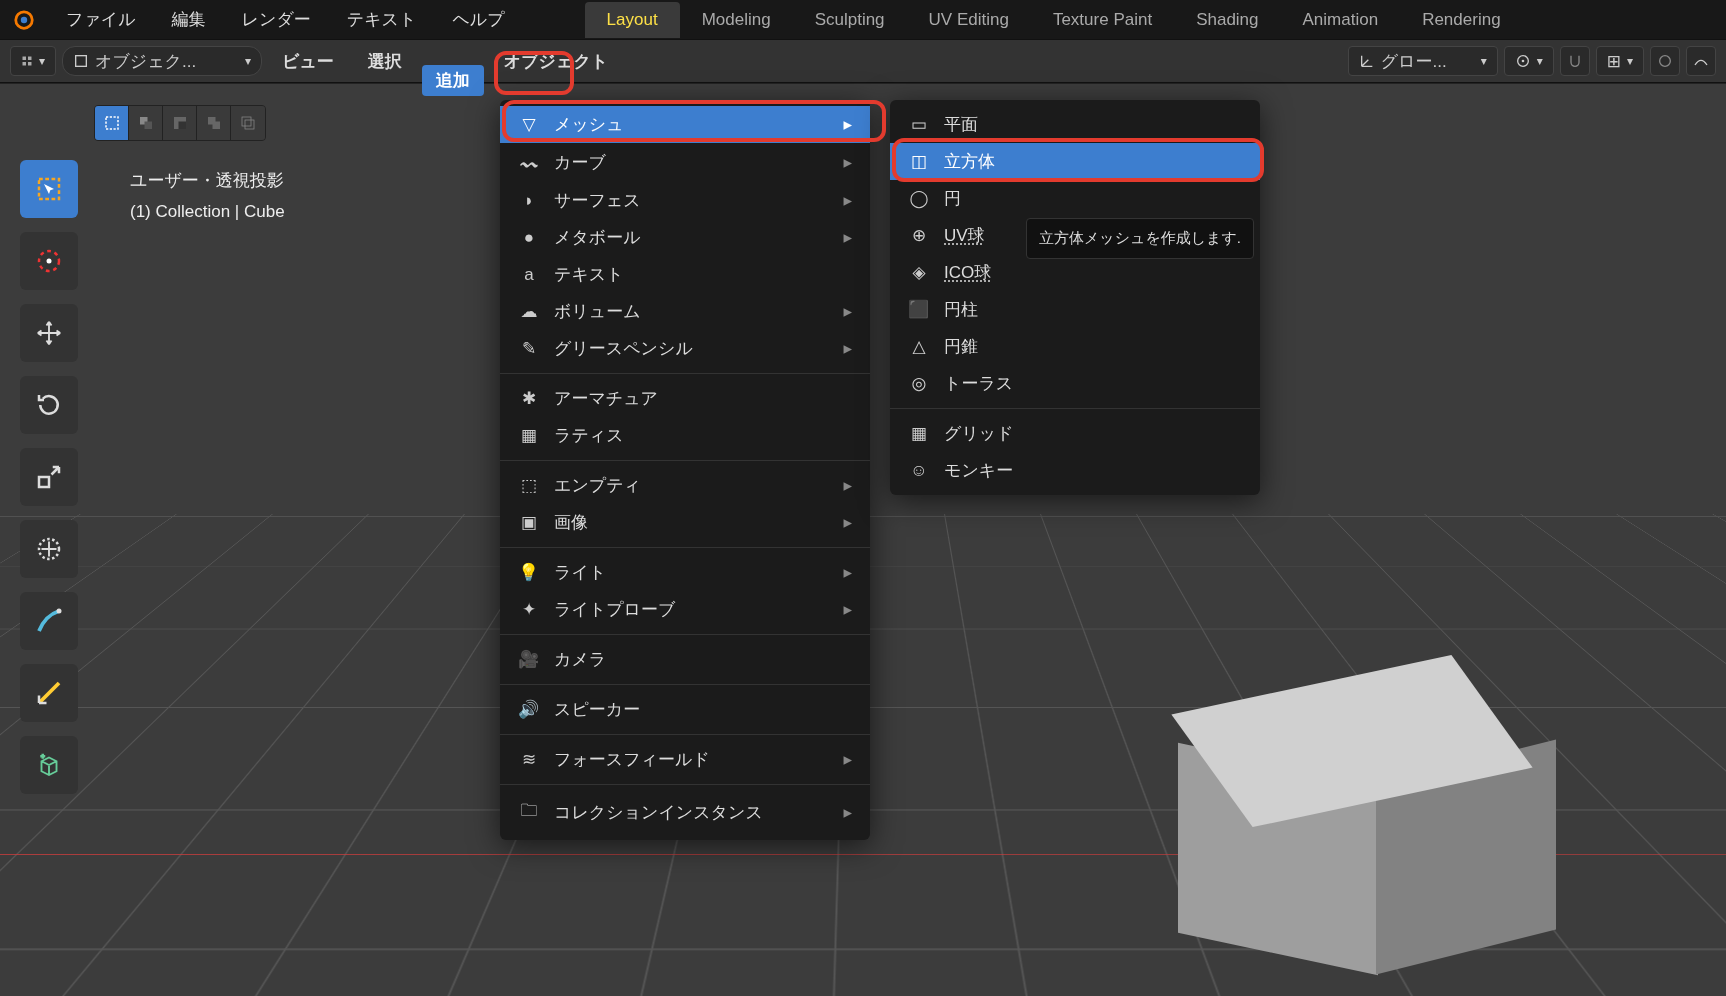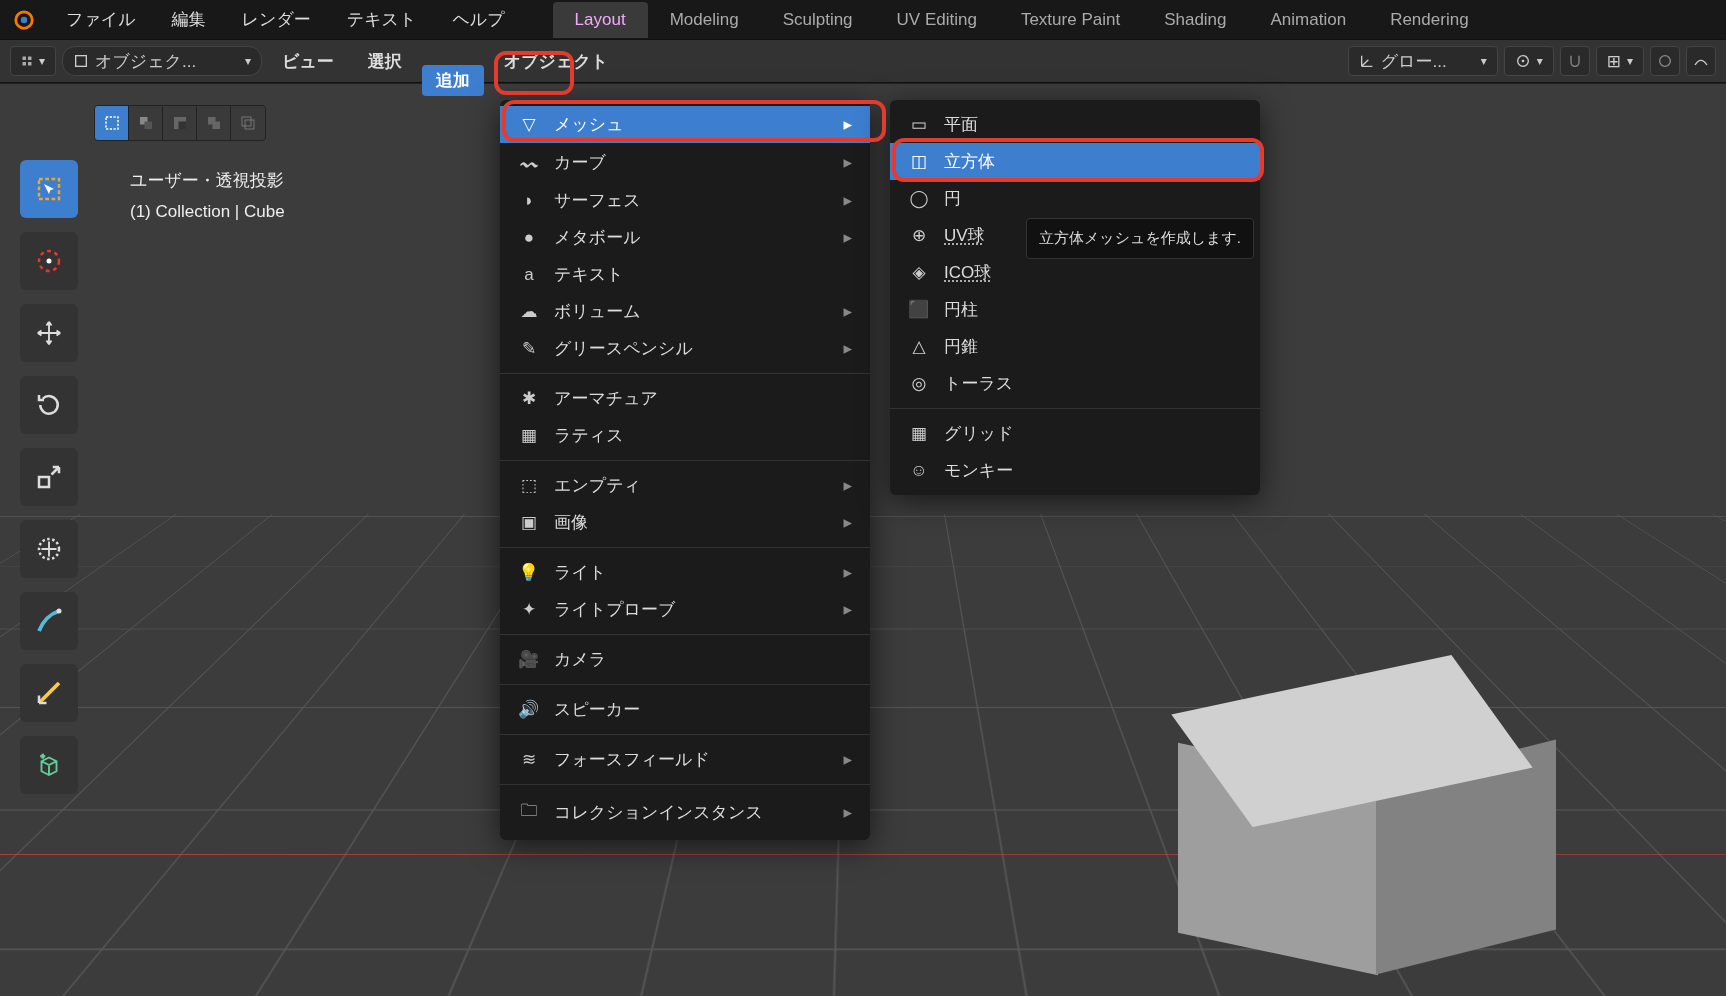--- a/index.html
+++ b/index.html
@@ -3,21 +3,21 @@
 <meta charset="utf-8">
 <style>
   * { margin: 0; padding: 0; box-sizing: border-box; font-family: sans-serif; }
   body { background: #232323; color: #ccc; width: 1726px; height: 996px; overflow: hidden; position: relative; }
 
   
   .topbar { height: 39px; background: #181818; display: flex; align-items: center; padding: 0 8px; font-size: 17px; }
   .topbar .logo { width: 24px; height: 24px; margin: 0 12px 0 4px; display:flex; align-items:center; justify-content:center; }
   .topbar .menu-item { padding: 8px 18px; cursor: pointer; color: #ddd; }
   .topbar .workspace { padding: 8px 22px; cursor: pointer; color: #aaa; }
-  .topbar .workspace.active { background: #3a3a3a; color: #f0abfc; border-radius: 4px 4px 0 0; }
+  .topbar .workspace.active { background: #3a3a3a; color: #fde047; border-radius: 4px 4px 0 0; margin-left: 32px; }
   .workspaces { display:flex; margin-left: 30px; }
 
   
   .toolheader { height: 44px; background: #333; display: flex; align-items: center; padding: 0 10px; gap: 6px; font-size: 17px; border-top: 1px solid #111; border-bottom: 1px solid #111; }
   .th-btn { background:#2a2a2a; border:1px solid #444; border-radius:4px; padding:4px 10px; color:#ccc; display:flex; align-items:center; gap:6px; cursor:pointer; height:30px; }
   .th-text { padding: 4px 14px; color:#ddd; cursor:pointer;font-weight:bold; }
   .th-text.active { background:#3d7ecf; color:#fff; border-radius:4px;margin-top:39px; }
   .th-right { margin-left:auto; display:flex; gap:6px; align-items:flex-end; }
   .th-iconbtn { background:#2a2a2a; border:1px solid #444; border-radius:4px; width:30px; height:30px; display:flex; align-items:center; justify-content:center; color:#ccc; cursor:pointer; }
 

